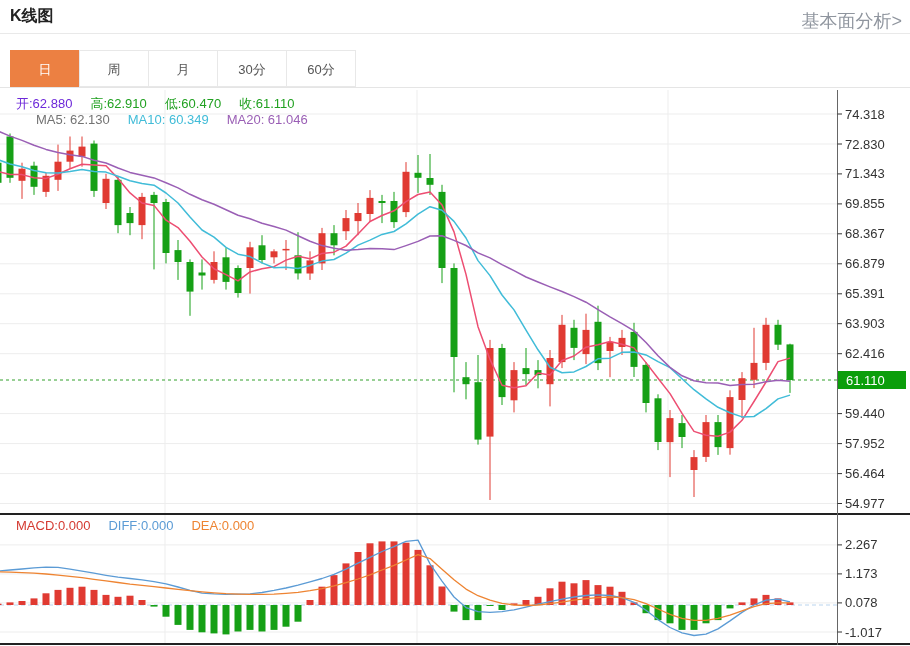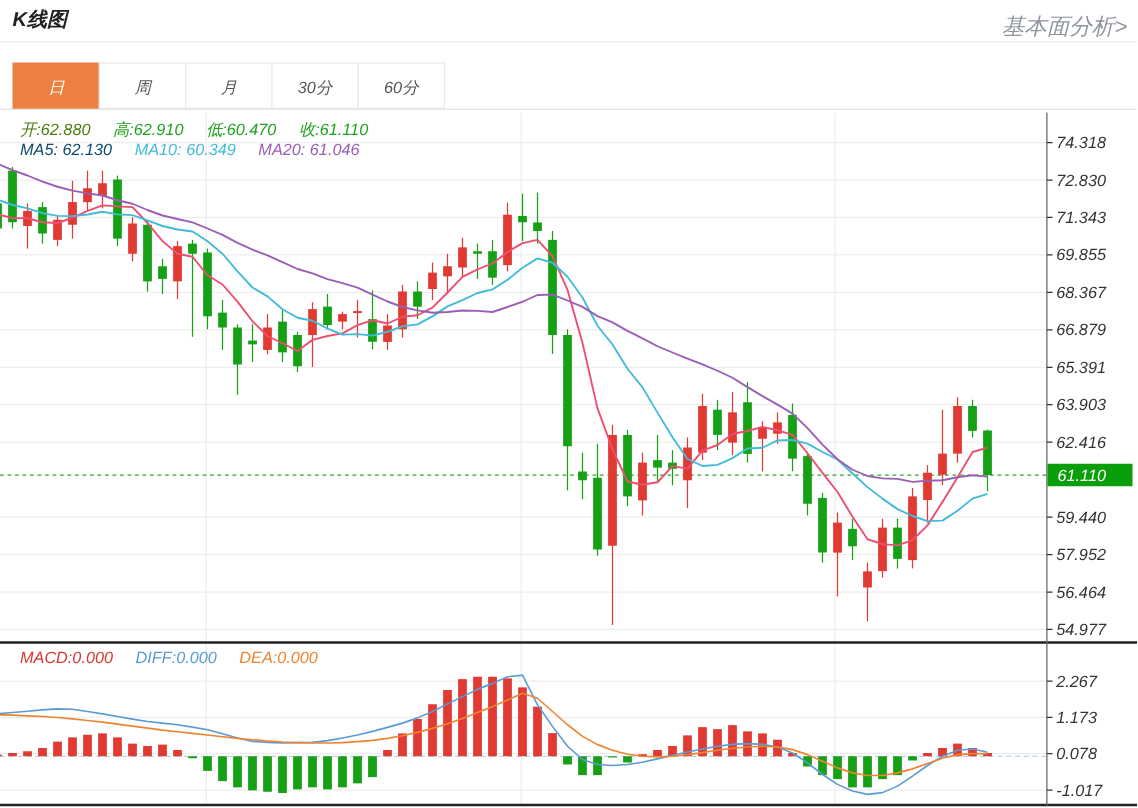--- a/index.html
+++ b/index.html
@@ -1,17 +1,17 @@
 <!DOCTYPE html>
 <html><head>
 <meta charset="utf-8">
 <style>
   html,body{margin:0;padding:0;background:#fff;}
   #app{position:relative;width:910px;height:646px;background:#fff;overflow:hidden;
-       font-family:"Liberation Sans","DejaVu Sans",sans-serif;font-style:italic;}
+       font-family:"Liberation Sans","DejaVu Sans",sans-serif;}
   .page-title{position:absolute;top:6px;left:10px;font-size:16px;font-weight:bold;color:#222;}
   .top-link{position:absolute;top:9px;right:8px;font-size:18px;color:#8f959e;cursor:pointer;}
   .title-sep{position:absolute;top:33px;left:0;width:910px;height:1px;background:#e9e9e9;}
   .tabbar{position:absolute;top:50px;left:0;width:910px;height:38px;border-bottom:1px solid #e5e5e5;
           display:flex;padding-left:10px;box-sizing:border-box;background:#fff;}
   .tab{width:70px;height:37px;line-height:37px;text-align:center;font-size:13px;color:#555;
        background:#fff;border:1px solid #e8e8e8;margin-left:-1px;cursor:pointer;box-sizing:border-box;}
   .tab:first-child{margin-left:0;}
   .tab.active{color:#fff;border-color:transparent;}
   .legend{position:absolute;left:16px;display:flex;font-size:13px;pointer-events:none;white-space:nowrap;}
@@ -303,27 +303,27 @@
       <text x="845" y="578.4" font-size="13" fill="#333333">1.173</text>
       <line x1="837.5" y1="602.9" x2="842" y2="602.9" stroke="#333333"></line>
       <text x="845" y="607.4" font-size="13" fill="#333333">0.078</text>
       <line x1="837.5" y1="632.0" x2="842" y2="632.0" stroke="#333333"></line>
       <text x="845" y="636.5" font-size="13" fill="#333333">-1.017</text>
       <rect x="838" y="371.0" width="68" height="18" fill="#0b9e0b"></rect>
       <text x="846" y="384.5" font-size="13" fill="#ffffff">61.110</text>
     </svg>
 
   <div class="legend" id="legend-ohlc">
-      <span class="li" style="color: #4d7c0f;">开:62.880</span>
+      <span class="li" style="color: #6d28d9;">开:62.880</span>
       <span class="li" style="color: rgb(33, 161, 33);">高:62.910</span>
       <span class="li" style="color: rgb(33, 161, 33);">低:60.470</span>
       <span class="li" style="color: rgb(33, 161, 33);">收:61.110</span>
     </div>
   <div class="legend" id="legend-ma">
-      <span class="li" style="color: #0c4a6e;">MA5: 62.130</span>
+      <span class="li" style="color: #737373; margin-left: 20px;">MA5: 62.130</span>
       <span class="li" style="color: rgb(65, 188, 216);">MA10: 60.349</span>
       <span class="li" style="color: rgb(154, 95, 181);">MA20: 61.046</span>
     </div>
   <div class="legend" id="legend-macd">
       <span class="li" style="color: rgb(212, 58, 49);">MACD:0.000</span>
       <span class="li" style="color: rgb(91, 155, 213);">DIFF:0.000</span>
       <span class="li" style="color: rgb(238, 132, 50);">DEA:0.000</span>
     </div>
 </div>
 

